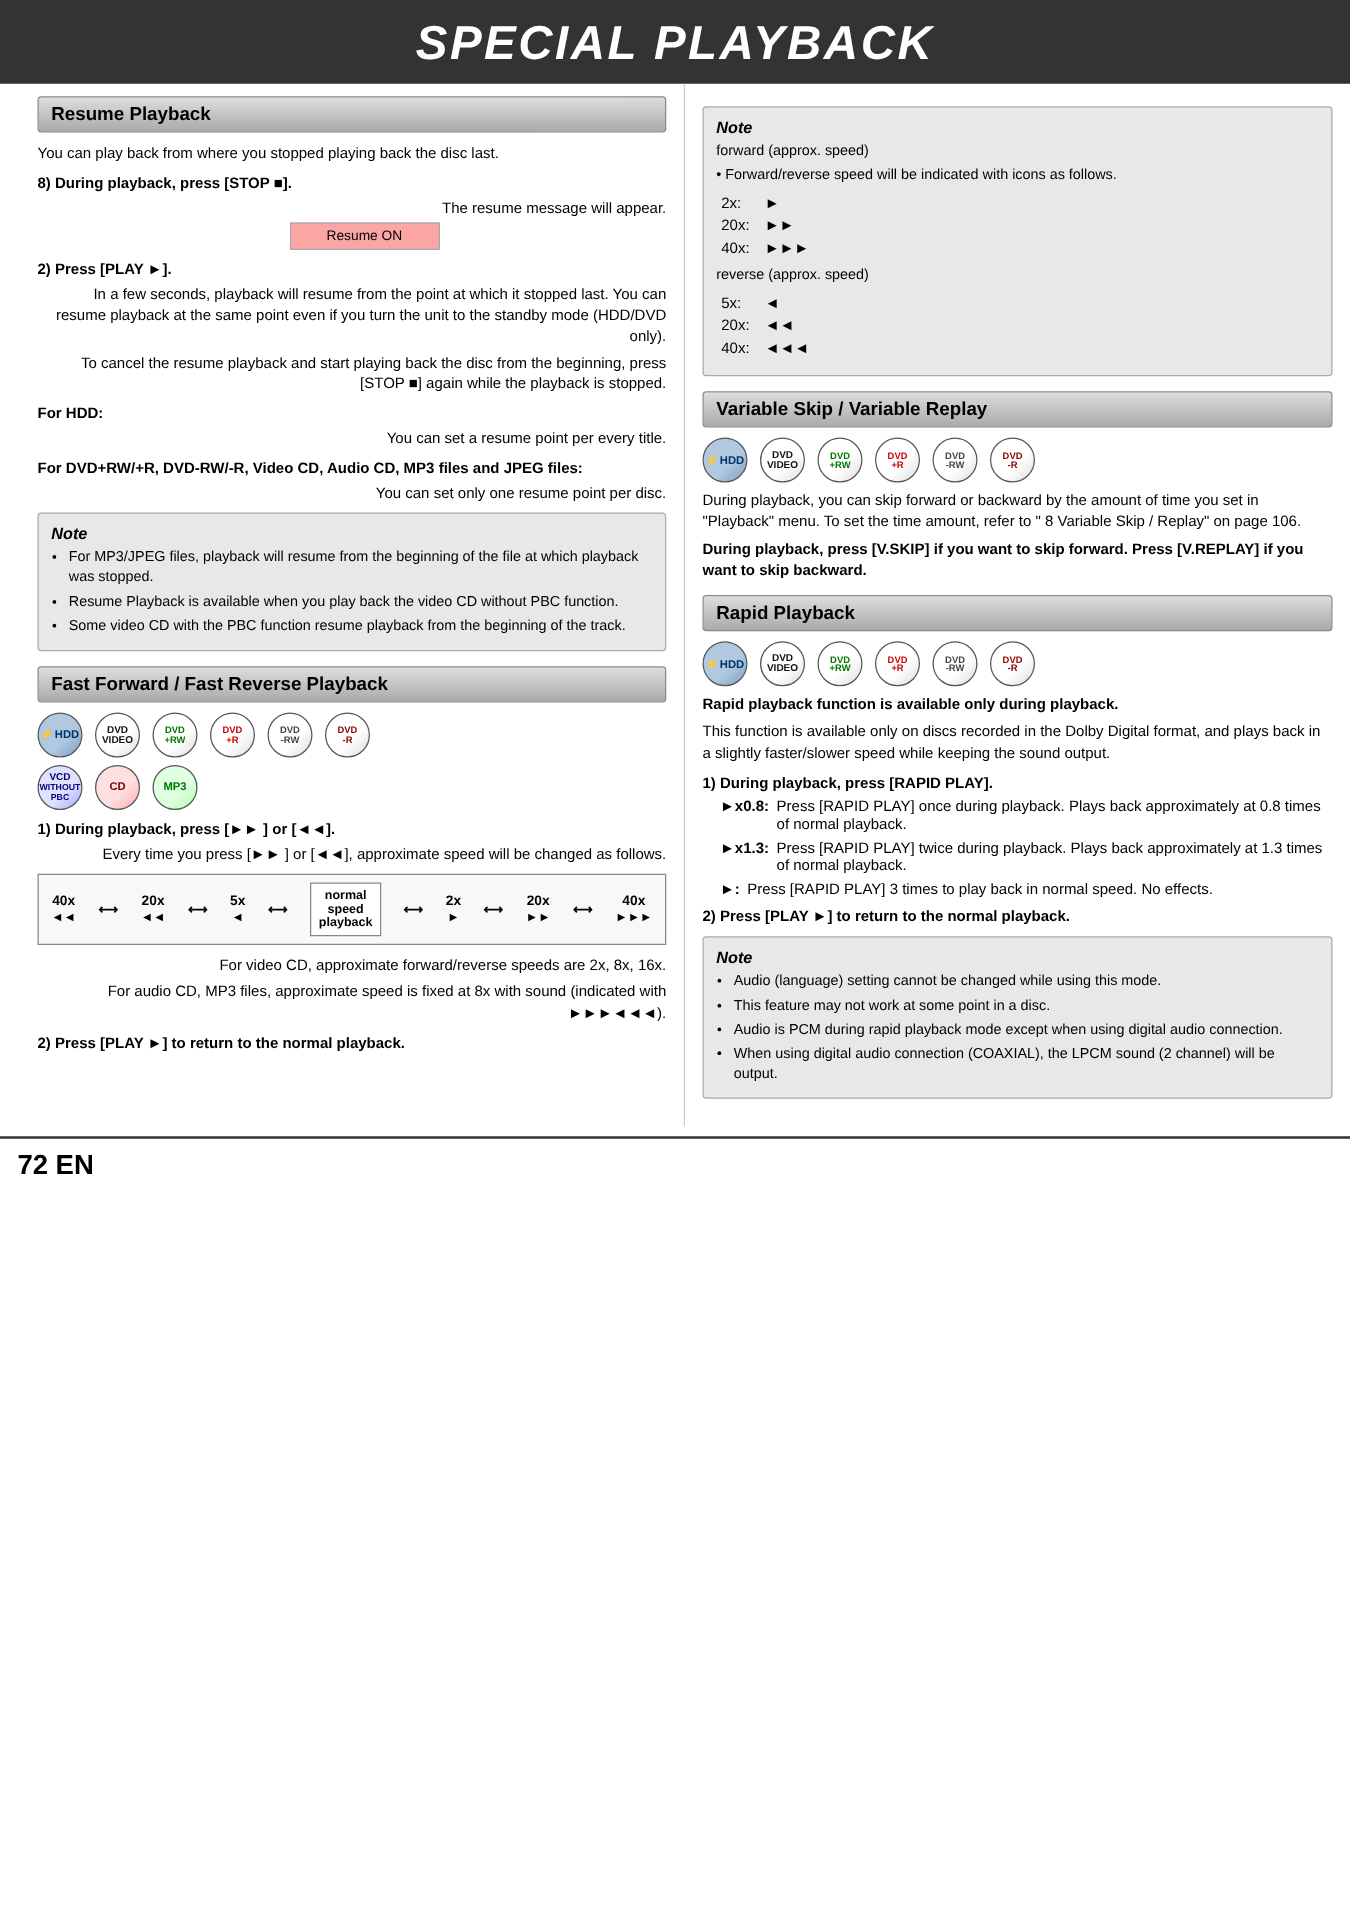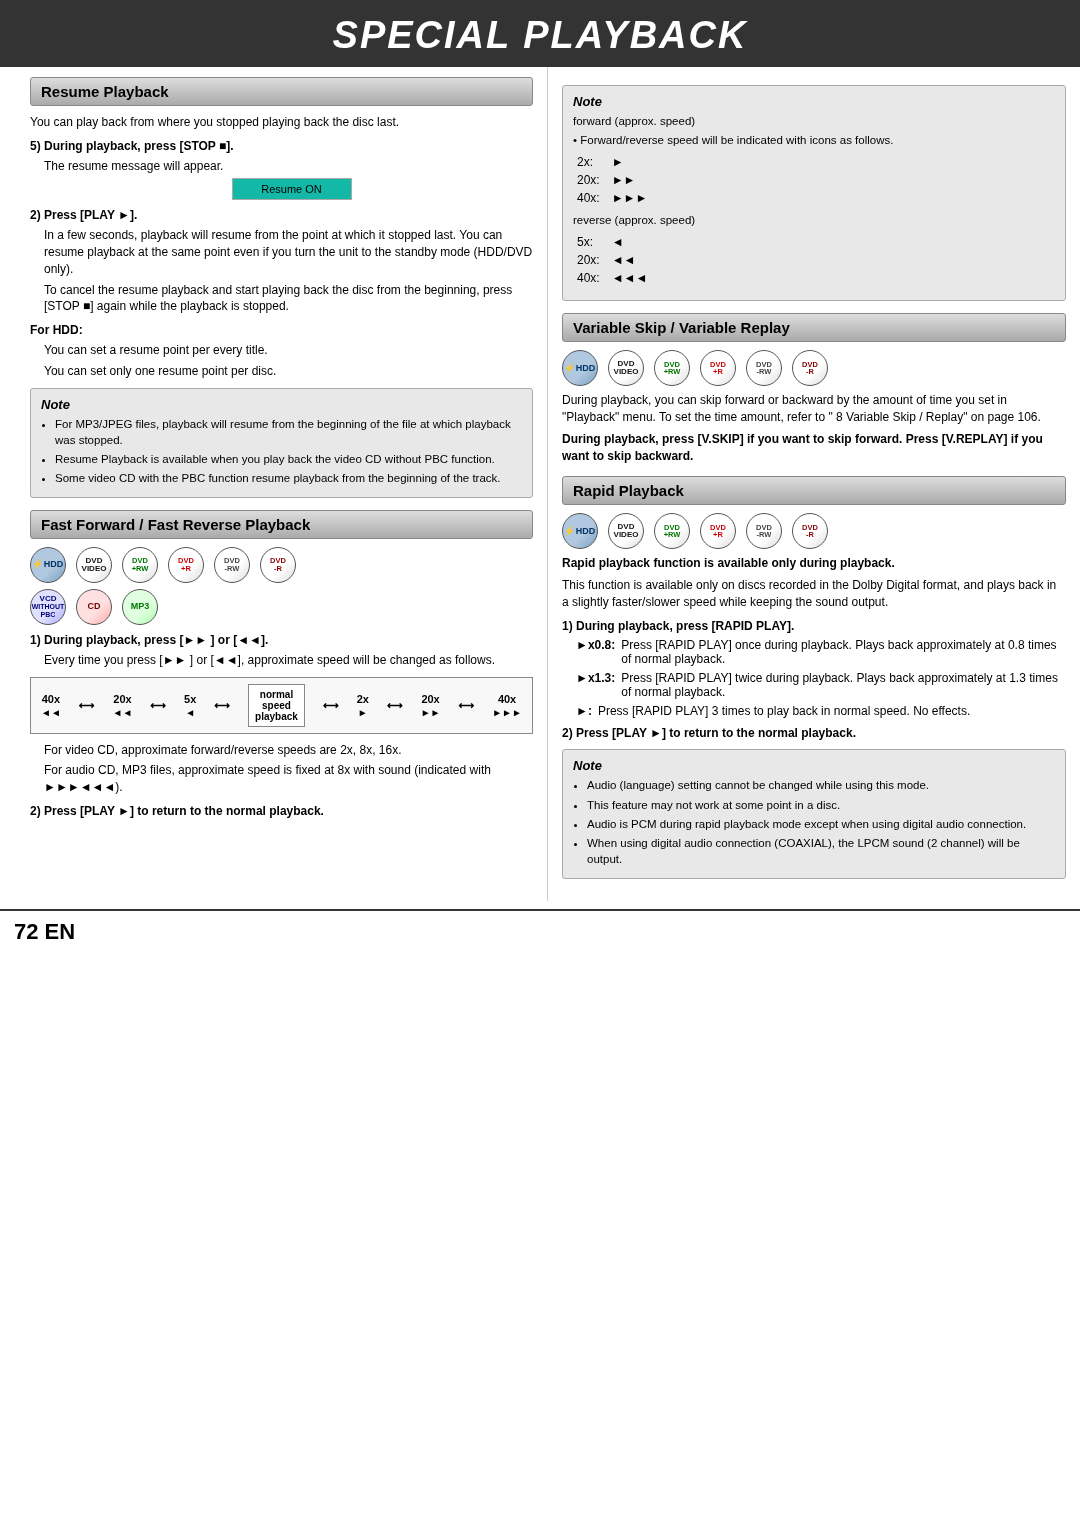--- a/index.html
+++ b/index.html
@@ -62,29 +62,29 @@
       font-size: 11.5px;
       margin-bottom: 3px;
       line-height: 1.4;
     }
     .note-box ul {
       padding-left: 14px;
     }
     p { font-size: 12px; line-height: 1.4; margin-bottom: 5px; }
     .bold { font-weight: 700; }
     .step-header { font-weight: 700; font-size: 12px; margin: 7px 0 3px; }
-    .sub-text { margin-left: 14px; font-size: 12px; line-height: 1.4; margin-bottom: 4px; }
+    .sub-text { margin-left: 14px; font-size: 12px; line-height: 1.4; margin-bottom: 4px; text-align: right; }
     .resume-box {
       border: 1px solid #aaa;
       padding: 4px 8px;
       margin: 4px auto;
       width: 120px;
       text-align: center;
       font-size: 11px;
-      background: #14b8a6;
+      background: #fca5a5;
     }
     .disc-icons {
       display: flex;
       flex-wrap: wrap;
       gap: 10px;
       margin: 6px 0;
       align-items: center;
     }
     .disc-icon {
       display: inline-flex;
@@ -165,30 +165,31 @@
 
 <div class="page-header">SPECIAL PLAYBACK</div>
 
 <div class="main-content">
 
   <div class="left-col">
 
     <div class="section-gap">
       <div class="section-header">Resume Playback</div>
       <p>You can play back from where you stopped playing back the disc last.</p>
-      <p class="step-header">5) During playback, press [STOP ■].</p>
+      <p class="step-header">8) During playback, press [STOP ■].</p>
       <p class="sub-text">The resume message will appear.</p>
       <div style="margin: 4px 0 4px 20px;">
         <div class="resume-box">Resume ON</div>
       </div>
       <p class="step-header">2) Press [PLAY ►].</p>
       <p class="sub-text">In a few seconds, playback will resume from the point at which it stopped last. You can resume playback at the same point even if you turn the unit to the standby mode (HDD/DVD only).</p>
       <p class="sub-text">To cancel the resume playback and start playing back the disc from the beginning, press [STOP ■] again while the playback is stopped.</p>
       <p class="step-header">For HDD:</p>
       <p class="sub-text">You can set a resume point per every title.</p>
+      <p class="step-header">For DVD+RW/+R, DVD-RW/-R, Video CD, Audio CD, MP3 files and JPEG files:</p>
       <p class="sub-text">You can set only one resume point per disc.</p>
 
       <div class="note-box">
         <div class="note-title">Note</div>
         <ul>
           <li>For MP3/JPEG files, playback will resume from the beginning of the file at which playback was stopped.</li>
           <li>Resume Playback is available when you play back the video CD without PBC function.</li>
           <li>Some video CD with the PBC function resume playback from the beginning of the track.</li>
         </ul>
       </div>

